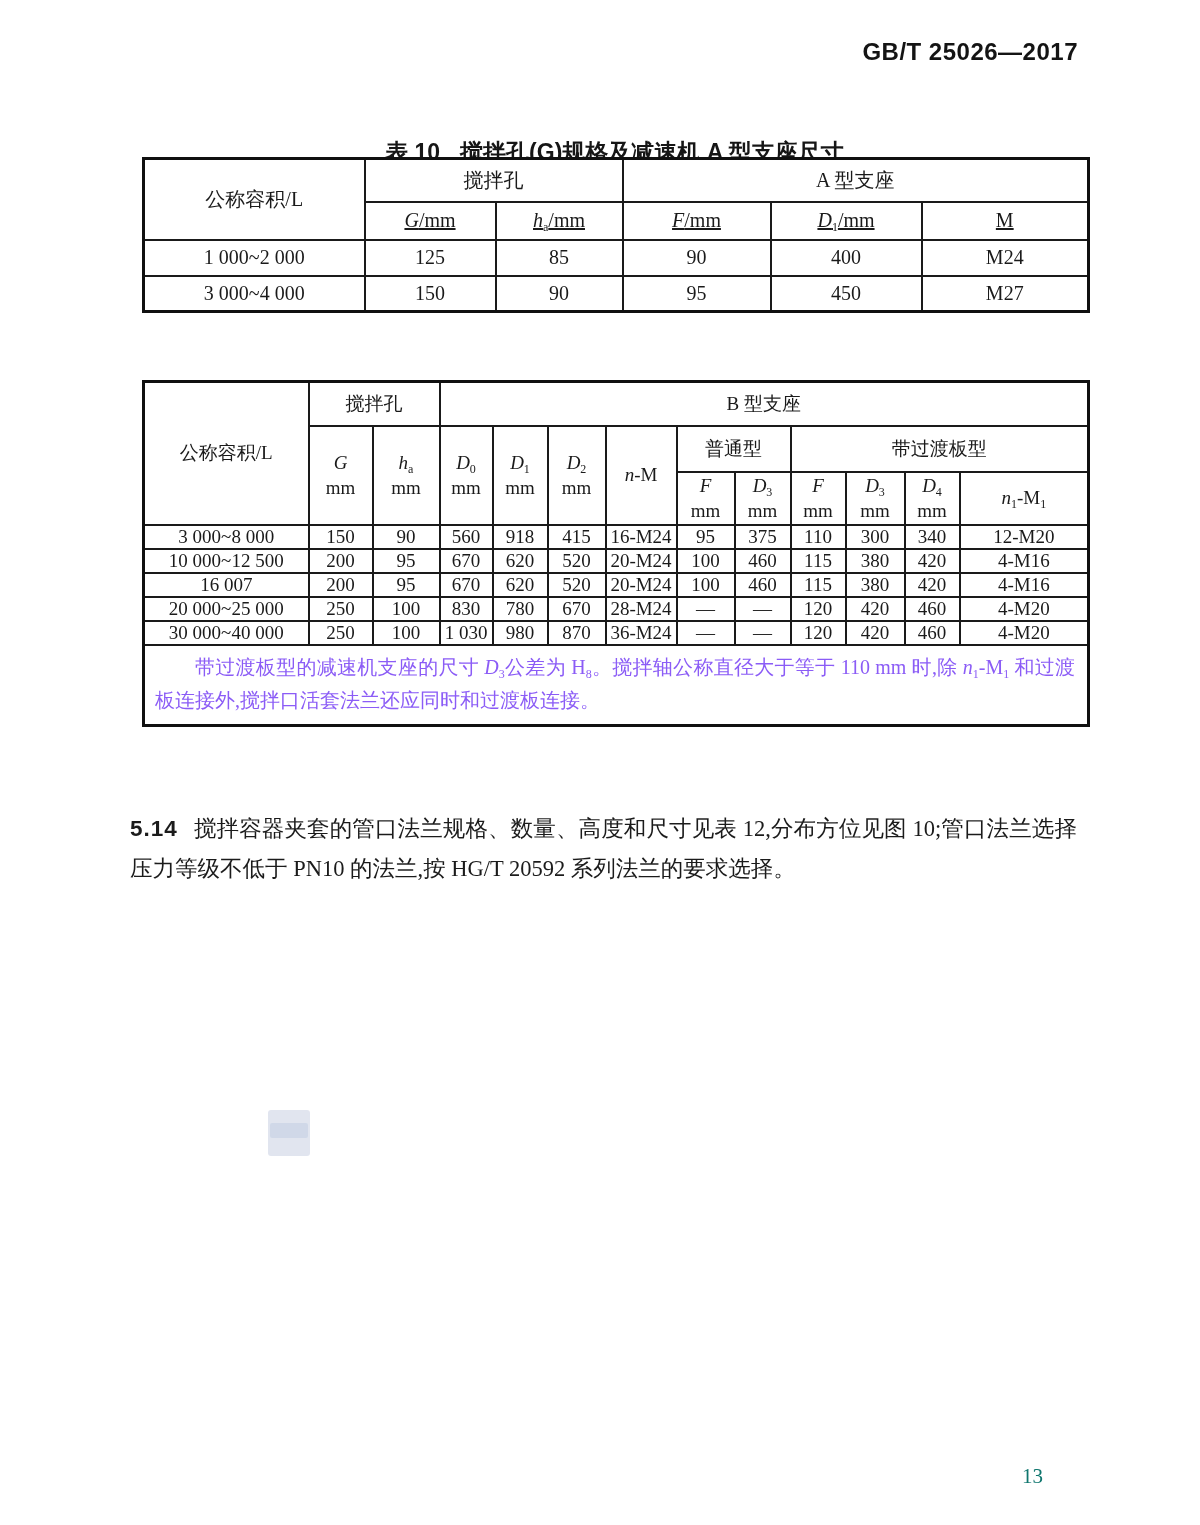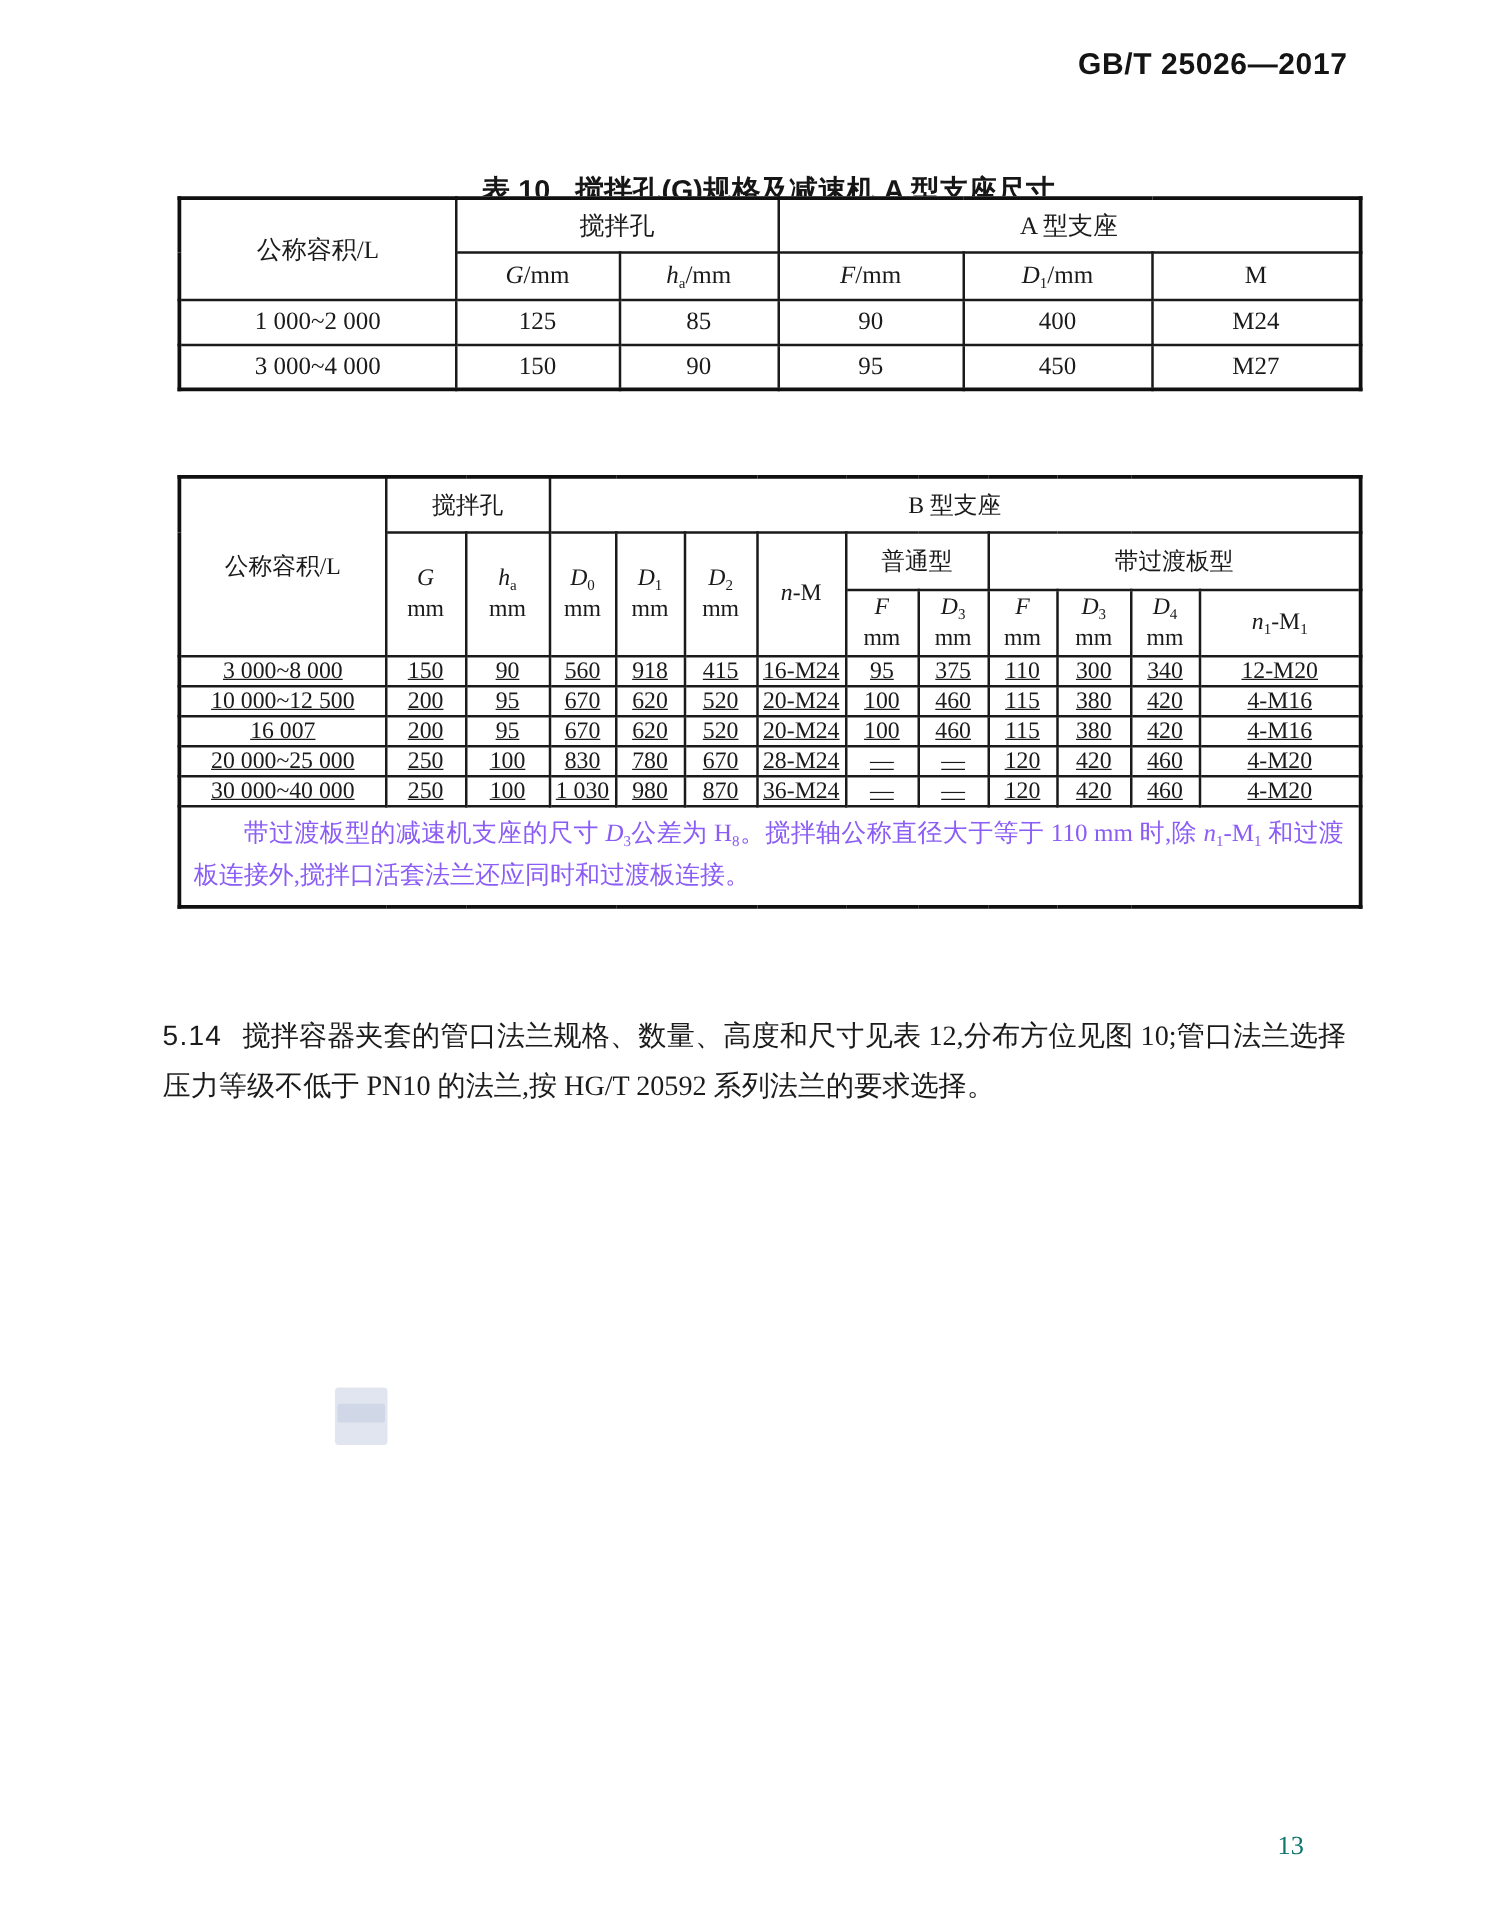--- a/index.html
+++ b/index.html
@@ -34,45 +34,45 @@
   #table10{top:157px;width:945px;}
   #table11{top:380px;width:945px;}
   th,td{
     border:2px solid #1a1a1a;padding:0;margin:0;
     text-align:center;vertical-align:middle;
     font-weight:normal;font-size:20px;
   }
   #table11 th,#table11 td{font-size:19px;}
 
   #table10 tr.h1{height:43px;}
-  #table10 tr.h2{height:38px;}
+  #table10 tr.h2{height:38px;text-decoration:underline;}
   #table10 tbody tr{height:36px;}
 
   #table11 tr.h1{height:44px;}
   #table11 tr.h2{height:46px;}
   #table11 tr.h3{height:53px;}
-  #table11 tbody[data-rows] tr{height:23px;text-decoration:underline;}
+  #table11 tbody[data-rows] tr{height:23px;}
 
   .it{font-style:italic;}
   sub{font-size:12px;line-height:0;vertical-align:-4px;}
   .l1,.l2{display:block;line-height:25px;}
 
   .note-cell{height:72px;text-align:left;vertical-align:middle;padding:2px 12px 4px 10px;}
   .note{
     margin:0;font-size:20px;line-height:33px;
     text-indent:2em;text-align:justify;color:#8b5cf6;
   }
 
   .clause{
     position:absolute;top:809px;left:130px;width:947px;margin:0;
     font-size:22.5px;line-height:40px;text-align:justify;color:#1b1b1b;
   }
   .clause .num{
     font-family:"Liberation Sans","DejaVu Sans",sans-serif;
-    font-weight:normal;font-style:normal;margin-right:16px;letter-spacing:1px;
+    font-weight:bold;font-style:normal;margin-right:16px;letter-spacing:1px;
   }
 
   .watermark{
     position:absolute;left:268px;top:1110px;width:42px;height:46px;
     background:#dce1ed;border-radius:3px;opacity:.85;
   }
   .watermark .wm-band{
     position:absolute;left:2px;top:13px;width:38px;height:15px;
     background:#c8d2e5;border-radius:2px;
   }

